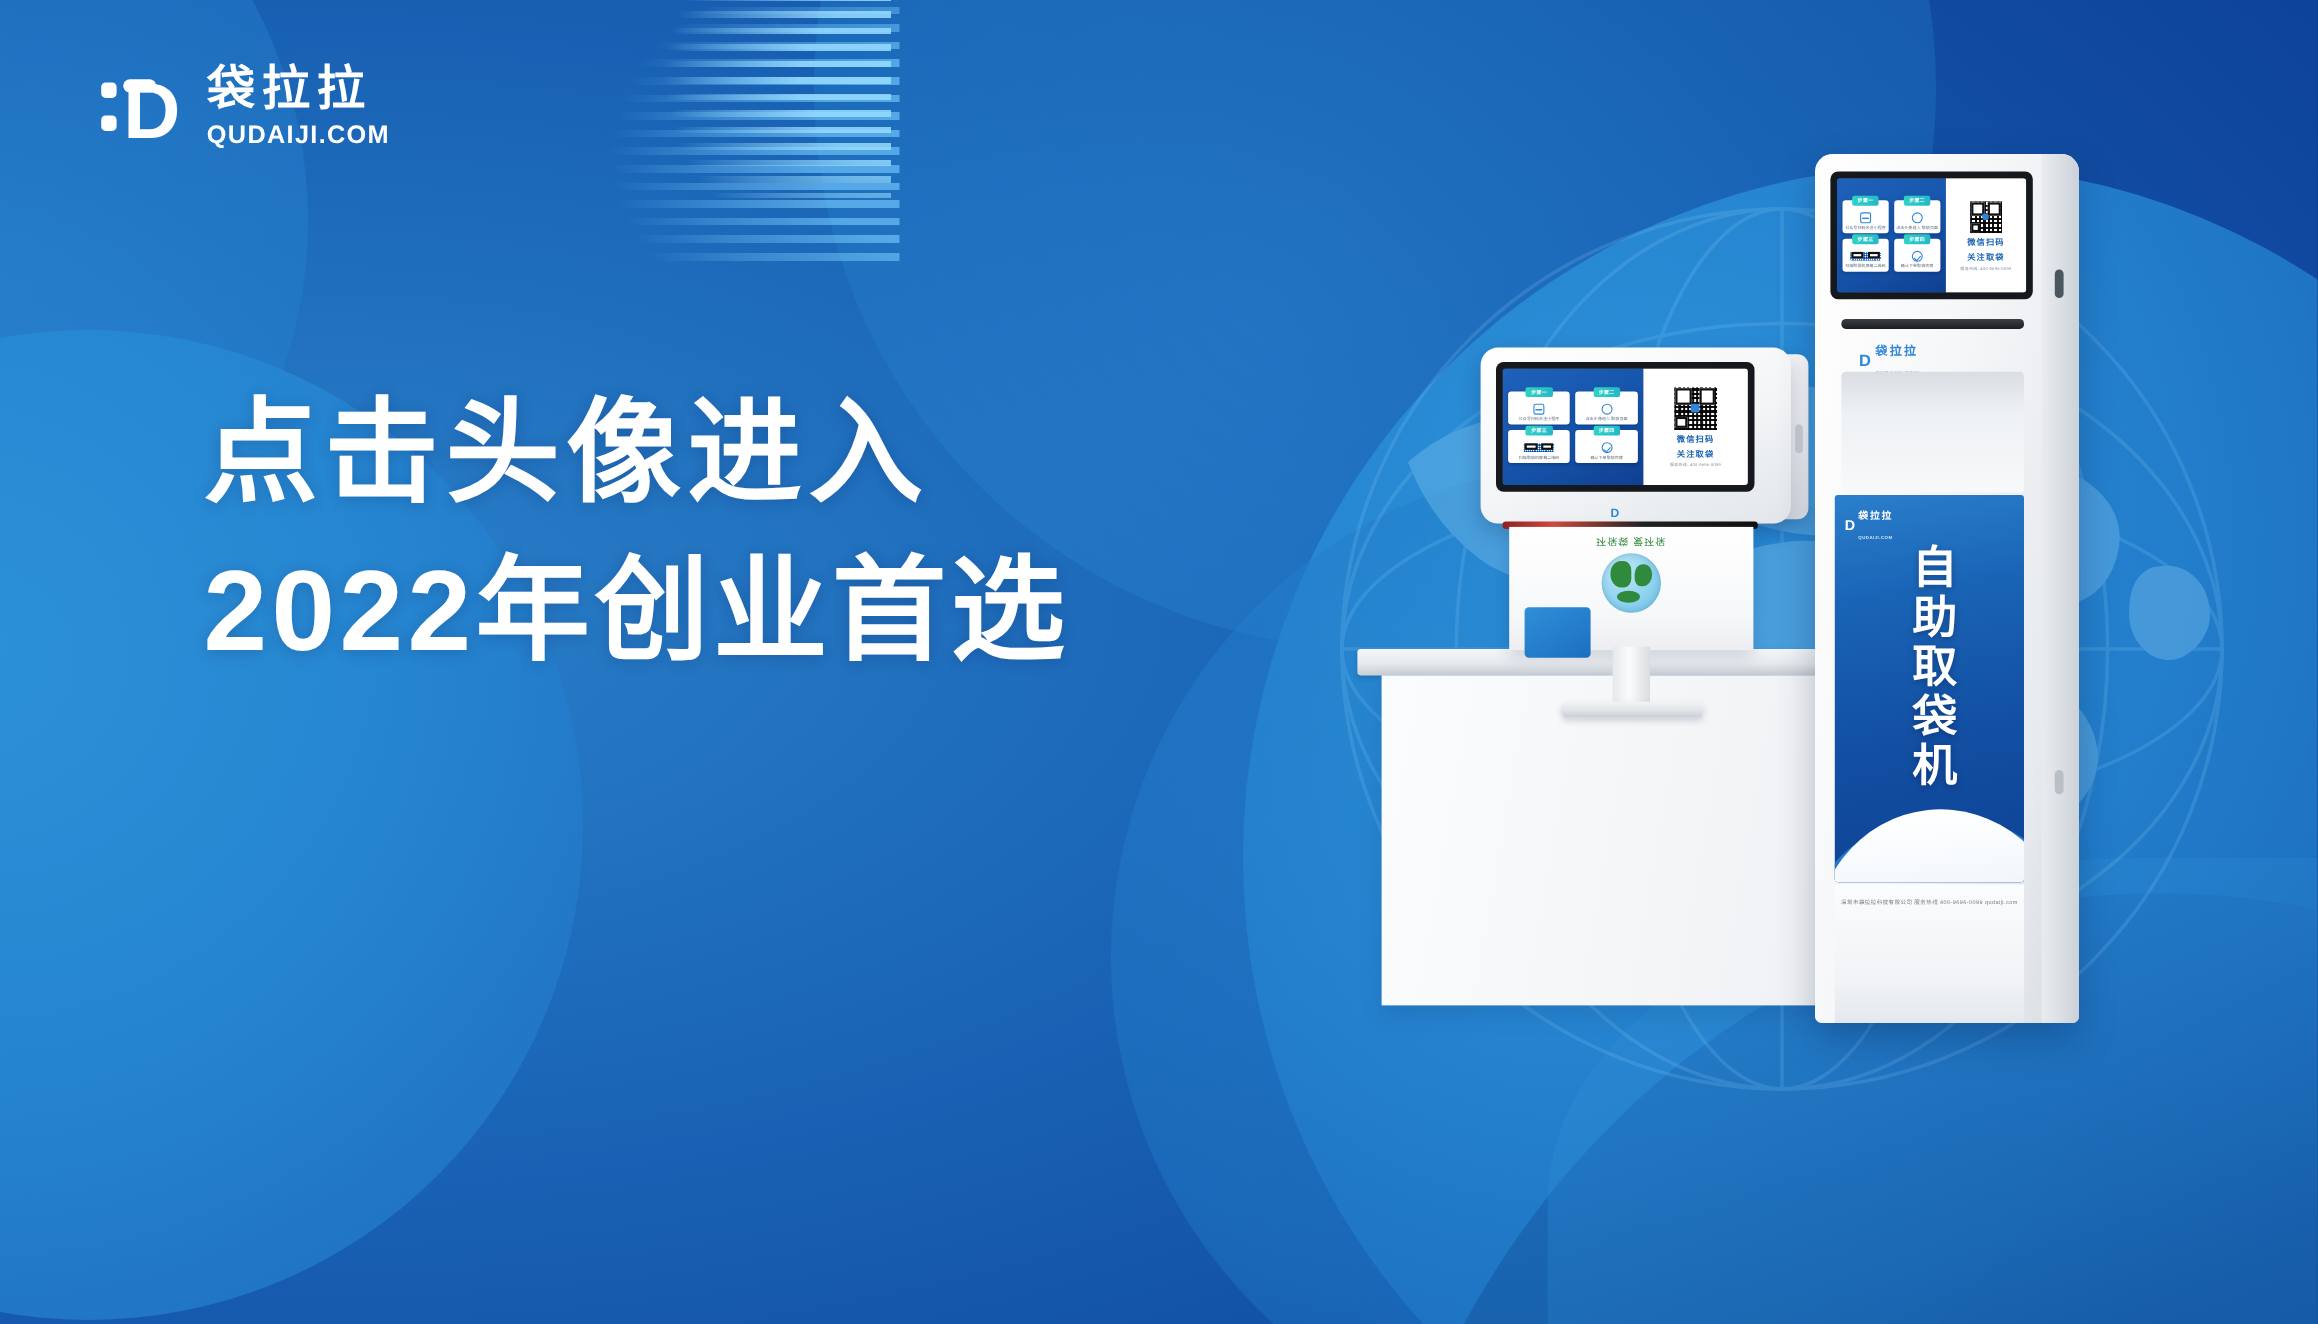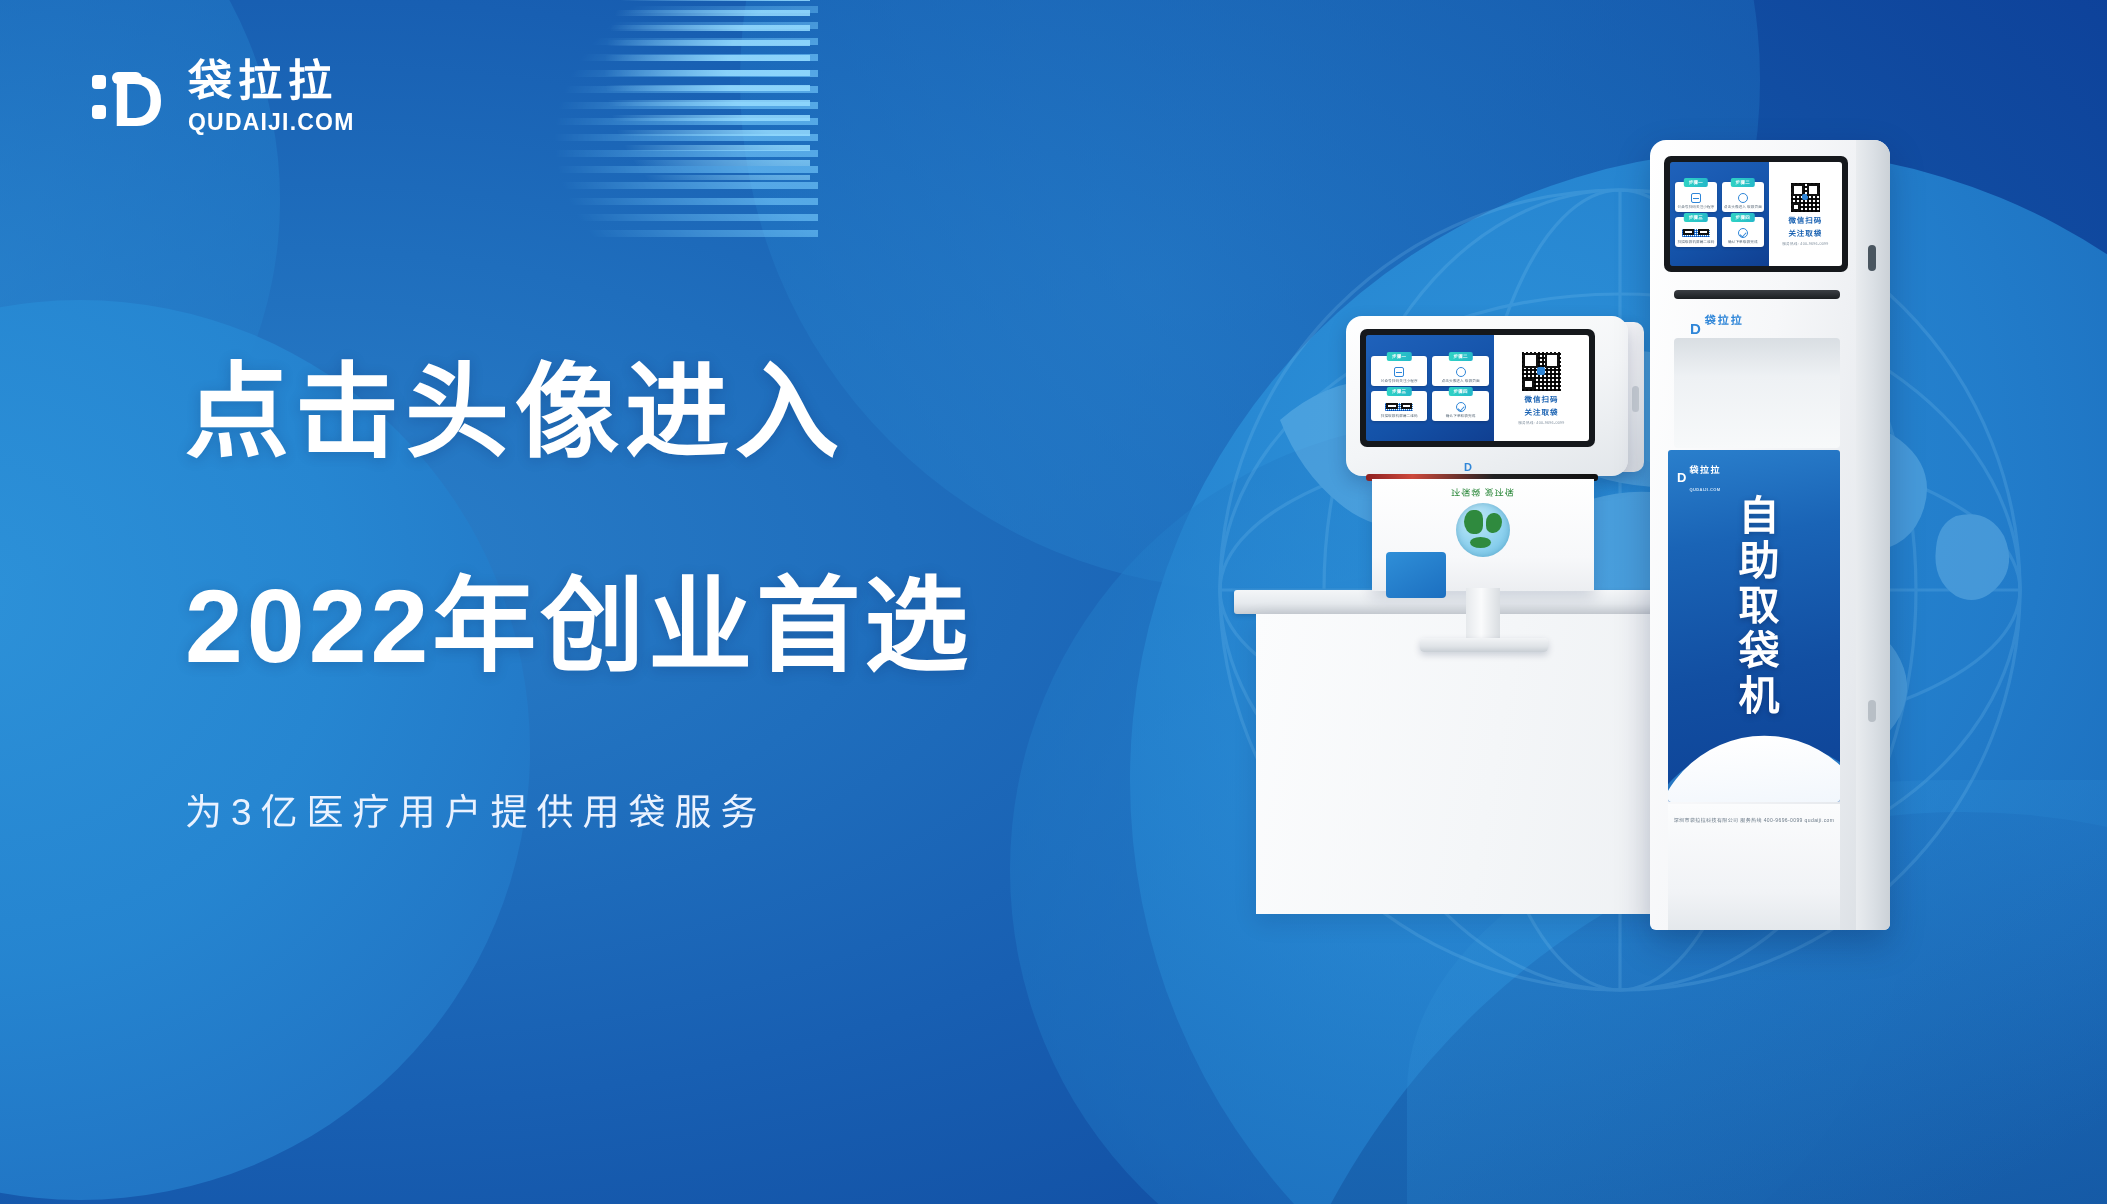--- a/index.html
+++ b/index.html
@@ -127,21 +127,21 @@
     color:#fff;font-size:23px;font-weight:700;letter-spacing:1.2px;line-height:1.25;margin-top:4px;
   }
 
   
   .copy{position:absolute;left:185px;top:360px;z-index:40;}
   .headline{
     color:#fff;font-size:104px;font-weight:700;line-height:1.0;
     letter-spacing:6px;white-space:nowrap;
     text-shadow:0 2px 14px rgba(0,20,70,.20);
   }
-  .headline.second{margin-top:110px;letter-spacing:4px;}
+  .headline.second{margin-top:40px;letter-spacing:4px;}
   .subline{
     margin-top:104px;color:#eaf2ff;font-size:37px;font-weight:400;
     letter-spacing:9px;white-space:nowrap;
   }
 
   
   .scene{position:absolute;left:1150px;top:140px;width:900px;height:930px;z-index:30;}
 
   
   .desk{
@@ -436,21 +436,20 @@
     </div>
     <div class="logo-text">
       <span class="logo-cn">袋拉拉</span>
       <span class="logo-en">QUDAIJI.COM</span>
     </div>
   </div>
 
   <div class="copy">
     <div class="headline">点击头像进入</div>
     <div class="headline second">2022年创业首选</div>
-    <div class="subline">为3亿医疗用户提供用袋服务</div>
   </div>
 
   <div class="scene">
 
     <div class="desk">
       <div class="desk-top"></div>
       <div class="desk-body"></div>
     </div>
 
     <div class="mini">

